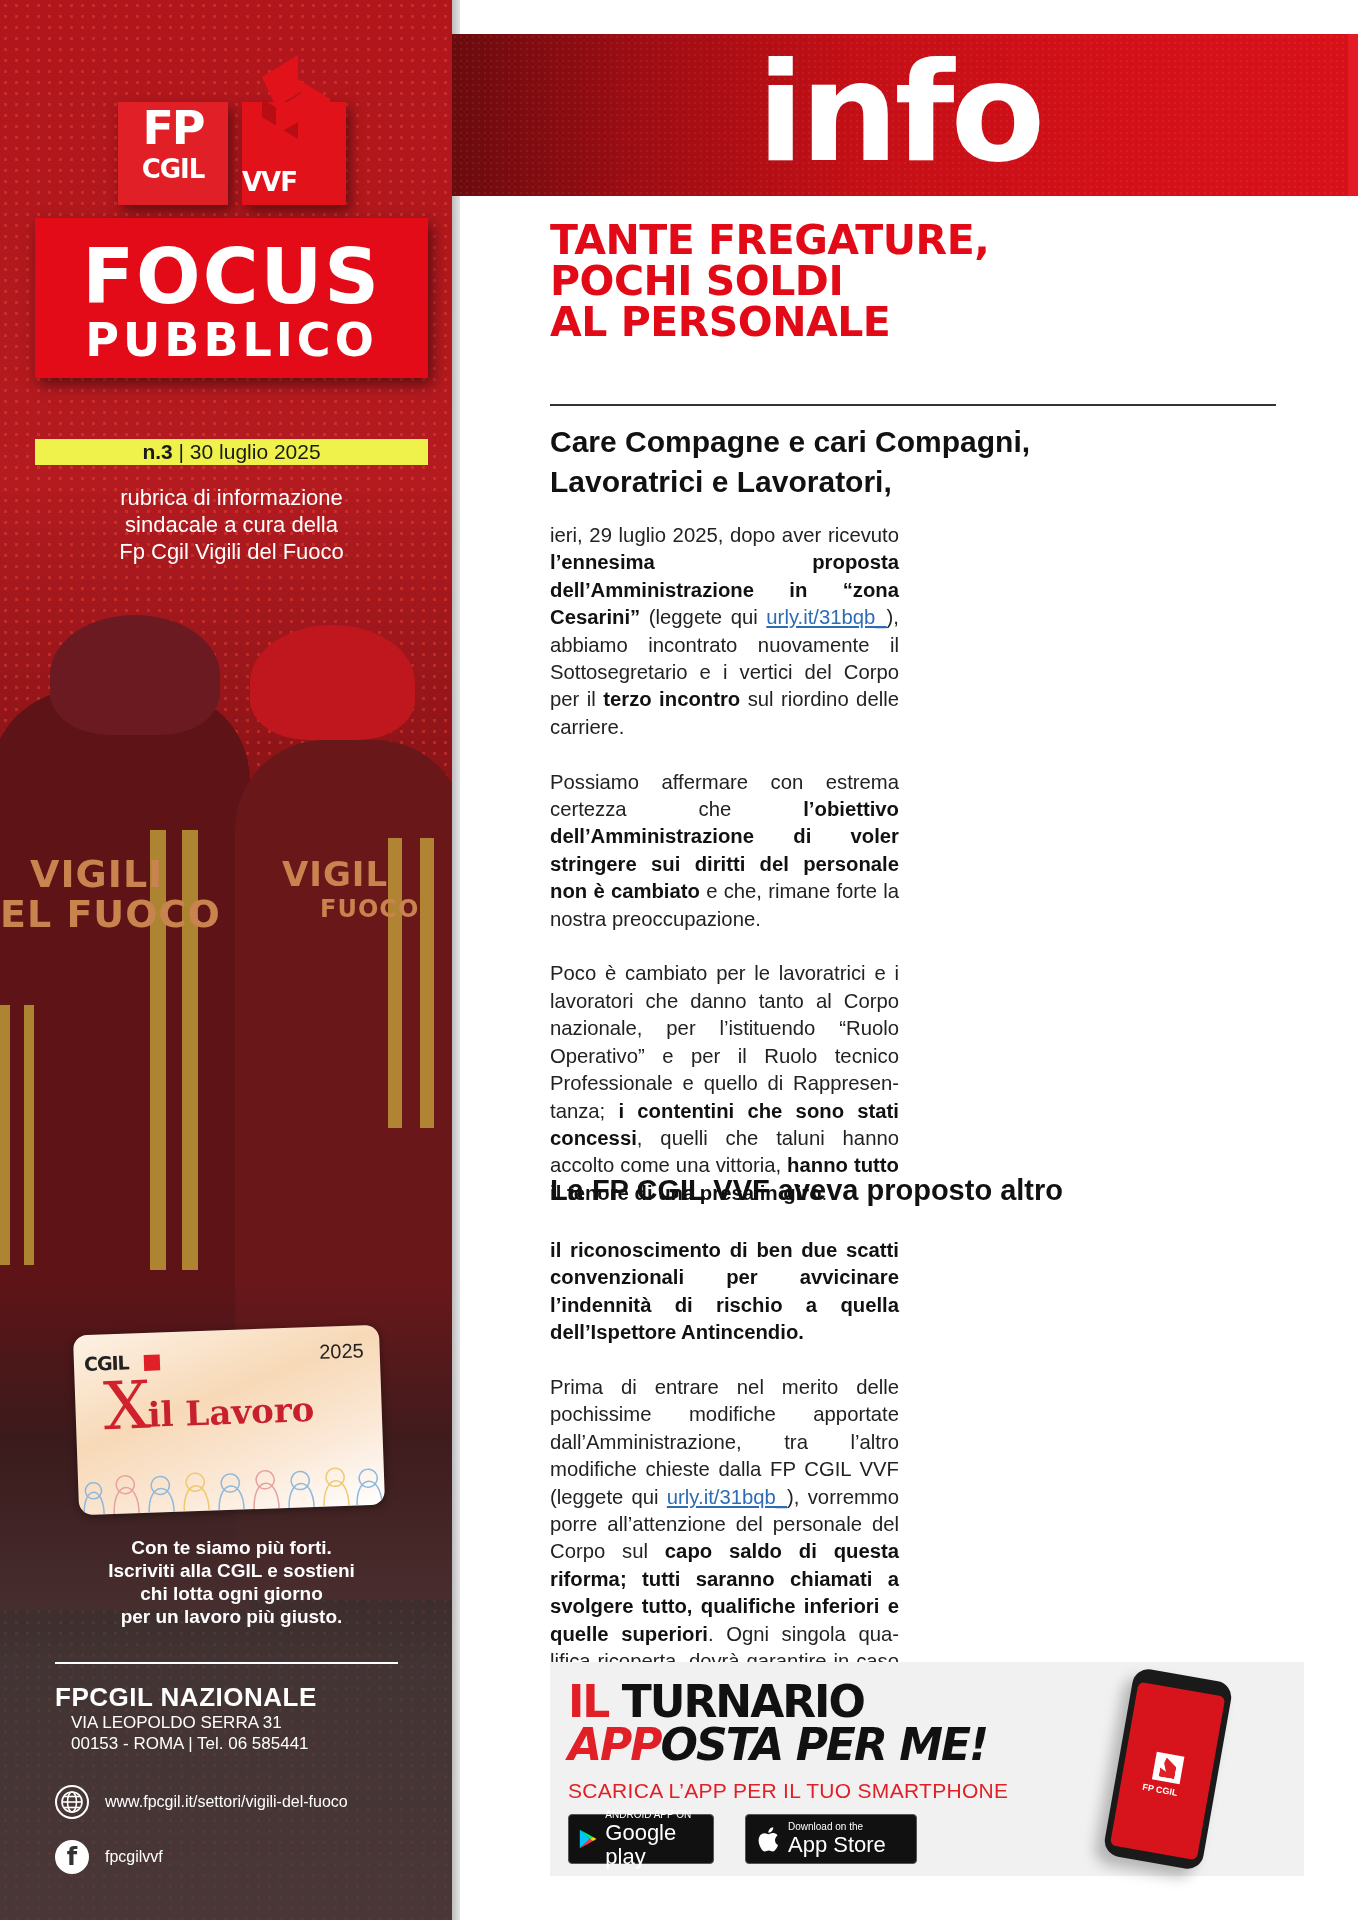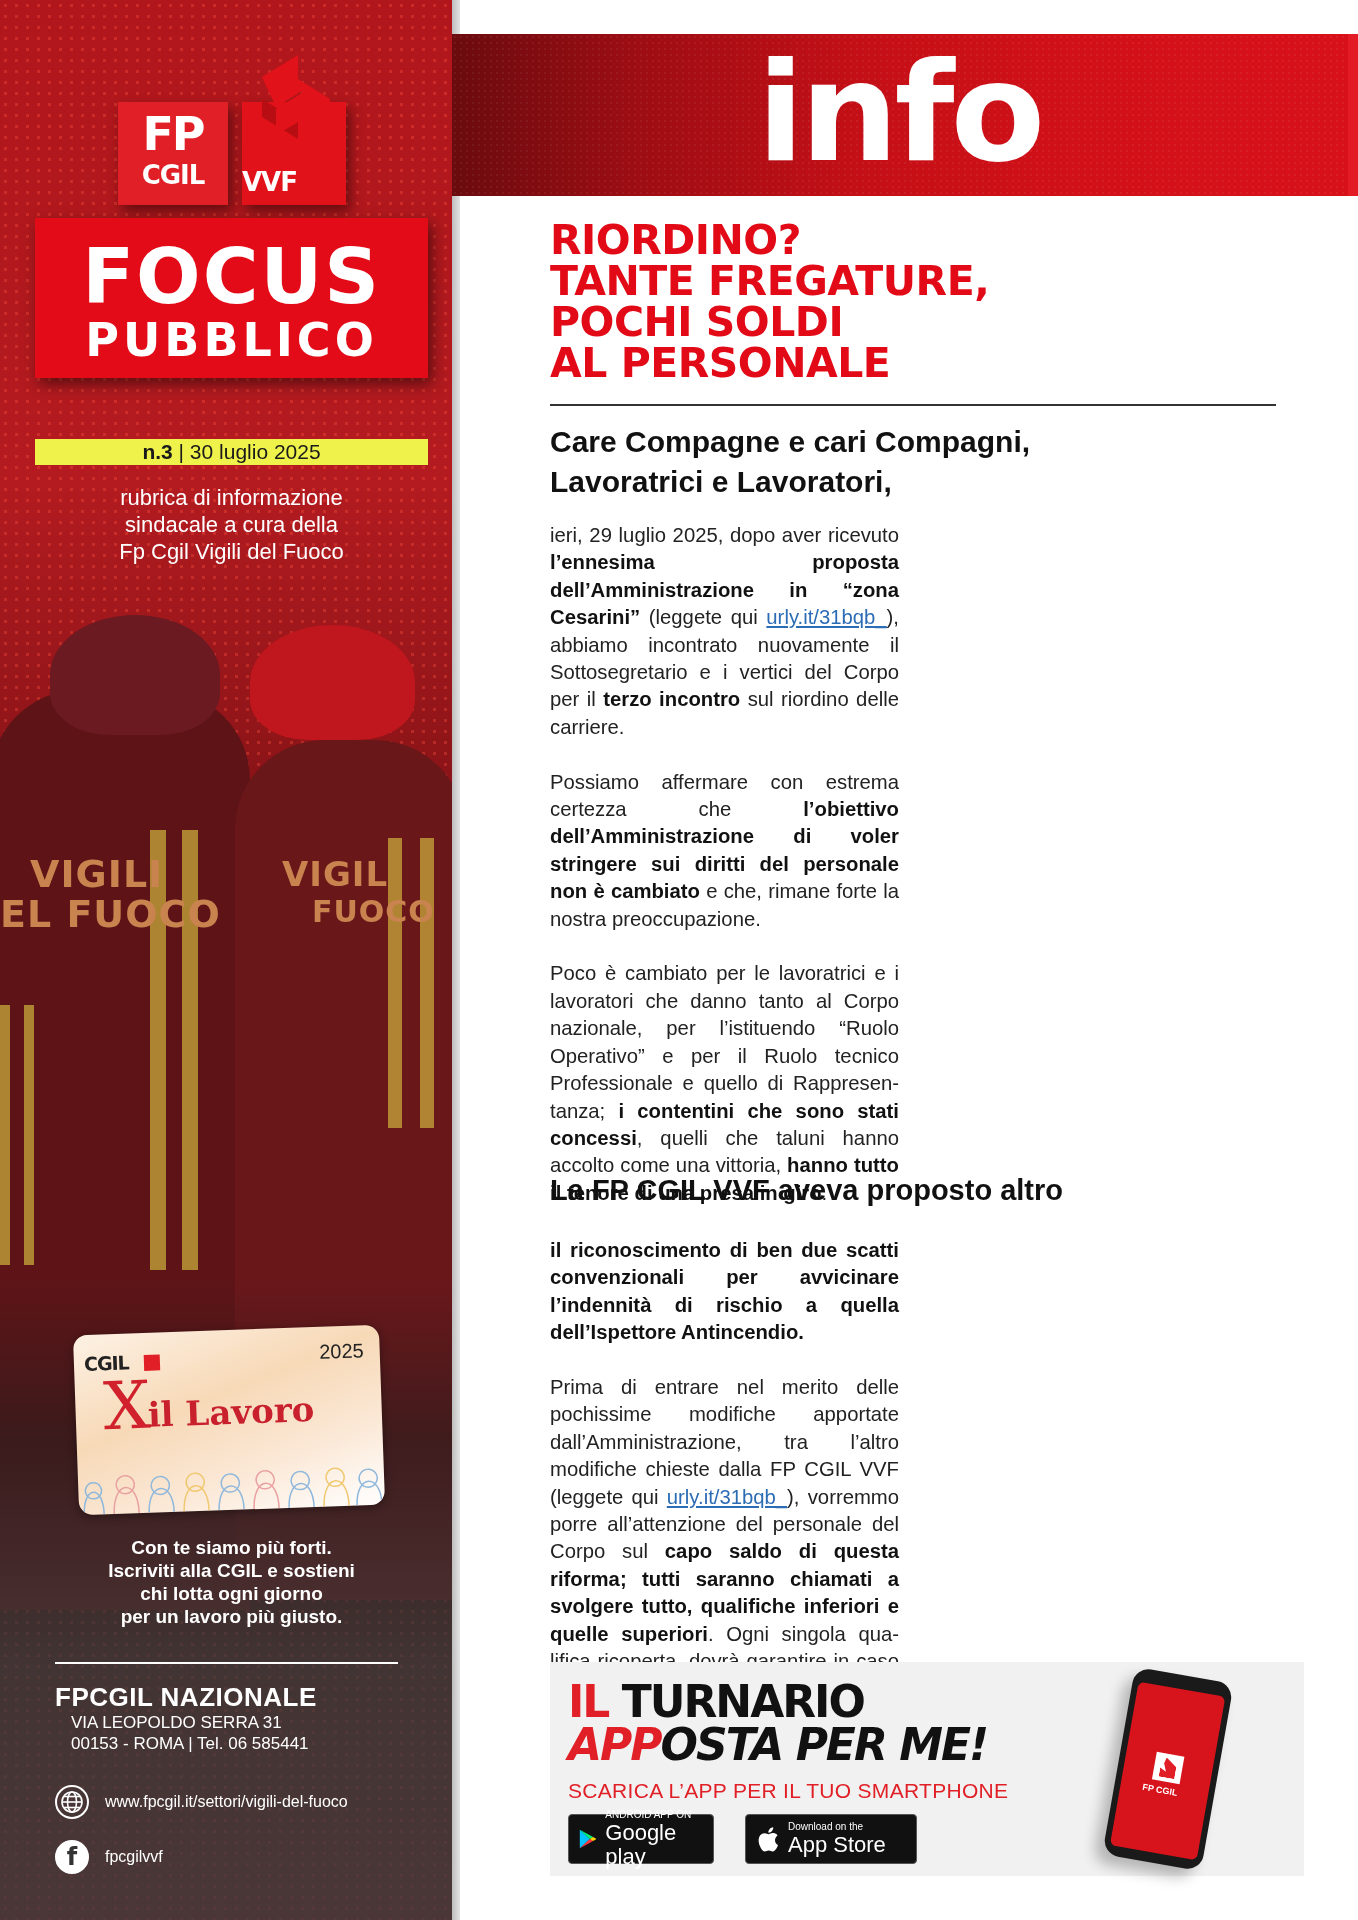--- a/index.html
+++ b/index.html
@@ -21,35 +21,35 @@
   .ff { position: absolute; background: #5a1216; border-radius: 90px 90px 0 0; }
   .ff.a { left: -10px; top: 690px; width: 260px; height: 920px; background: #5e1417; }
   .ff.b { left: 235px; top: 740px; width: 230px; height: 860px; background: #6a171a; }
   .helmet { position: absolute; border-radius: 50% 50% 35% 35%; }
   .helmet.a { left: 50px; top: 615px; width: 170px; height: 120px; background: #6b1a22; }
   .helmet.b { left: 250px; top: 625px; width: 165px; height: 115px; background: #c0161d; }
   .jacket-text { position: absolute; color: #c9834f; font-weight: bold; font-size: 38px; line-height: 1; letter-spacing: 1px; font-family: "DejaVu Sans", sans-serif; }
   .jt1 { left: 30px; top: 855px; }
   .jt2 { left: 0px; top: 895px; }
   .jt3 { left: 282px; top: 857px; font-size: 34px; }
-  .jt4 { left: 312px; top: 897px; font-size: 30px; }
+  .jt4 { left: 320px; top: 897px; font-size: 24px; }
   .stripe { position: absolute; background: rgba(200,170,60,0.75); }
   .s1 { left: 150px; top: 830px; width: 16px; height: 440px; }
   .s2 { left: 182px; top: 830px; width: 16px; height: 440px; }
   .s3 { left: 0px; top: 1005px; width: 10px; height: 260px; }
   .s4 { left: 24px; top: 1005px; width: 10px; height: 260px; }
   .s5 { left: 388px; top: 838px; width: 14px; height: 290px; }
   .s6 { left: 420px; top: 838px; width: 14px; height: 290px; }
   .dark-bottom { position: absolute; left: 0; top: 1280px; width: 452px; height: 640px;
     background: linear-gradient(180deg, rgba(40,20,20,0.0) 0%, rgba(40,30,30,0.65) 25%, rgba(70,60,60,0.8) 60%, rgba(80,60,60,0.85) 100%); }
 
   .logo-wrap { position: absolute; left: 118px; top: 55px; width: 230px; height: 170px; }
   .logo-fp { position: absolute; left: 0; top: 47px; width: 110px; height: 103px; background: #e11f26;
     box-shadow: 4px 6px 12px rgba(0,0,0,0.45); color: #fff; text-align: center; }
-  .logo-fp .fp { font-family: "DejaVu Sans", sans-serif; font-weight: bold; font-size: 46px; line-height: 52px; letter-spacing: -2px; display:block; padding-top: 6px; }
+  .logo-fp .fp { font-family: "DejaVu Sans", sans-serif; font-weight: bold; font-size: 46px; line-height: 52px; letter-spacing: -2px; display:block; }
   .logo-fp .cgil { font-family: "DejaVu Sans", sans-serif; font-weight: bold; font-size: 26px; line-height: 30px; letter-spacing: -1px; display:block; }
   .logo-vvf { position: absolute; left: 124px; top: 47px; width: 104px; height: 103px; background: #e11219;
     box-shadow: 4px 6px 12px rgba(0,0,0,0.45); color: #fff; }
   .logo-vvf .vvf { position: absolute; bottom: 8px; left: 0; width: 100%; text-align: left;
     font-family: "DejaVu Sans", sans-serif; font-weight: bold; font-size: 26px; letter-spacing: -1px; }
   .flame { position: absolute; left: 122px; top: 0; width: 108px; height: 110px; }
 
   .focus-box { position: absolute; left: 35px; top: 218px; width: 393px; height: 160px; background: #e30b17;
     box-shadow: 4px 6px 14px rgba(0,0,0,0.5); color: #fff; text-align: center; }
   .focus-box .l1 { display:block; font-family: "DejaVu Sans", sans-serif; font-weight: bold; font-size: 76px; line-height: 78px; letter-spacing: 2px; margin-top: 20px; }
@@ -237,21 +237,20 @@
   </div>
 </div>
 <div class="sidebar-edge"></div>
 
 <div class="info-band">
   <span class="info-word">info</span>
 </div>
 
 <div class="main">
   <h1 class="headline">
-    <div>RIORDINO?</div>
     <div>TANTE FREGATURE,</div>
     <div>POCHI SOLDI</div>
     <div>AL PERSONALE</div>
   </h1>
   <div class="rule"></div>
   <div class="salutation">
     <div>Care Compagne e cari Compagni,</div>
     <div>Lavoratrici e Lavoratori,</div>
   </div>
 

